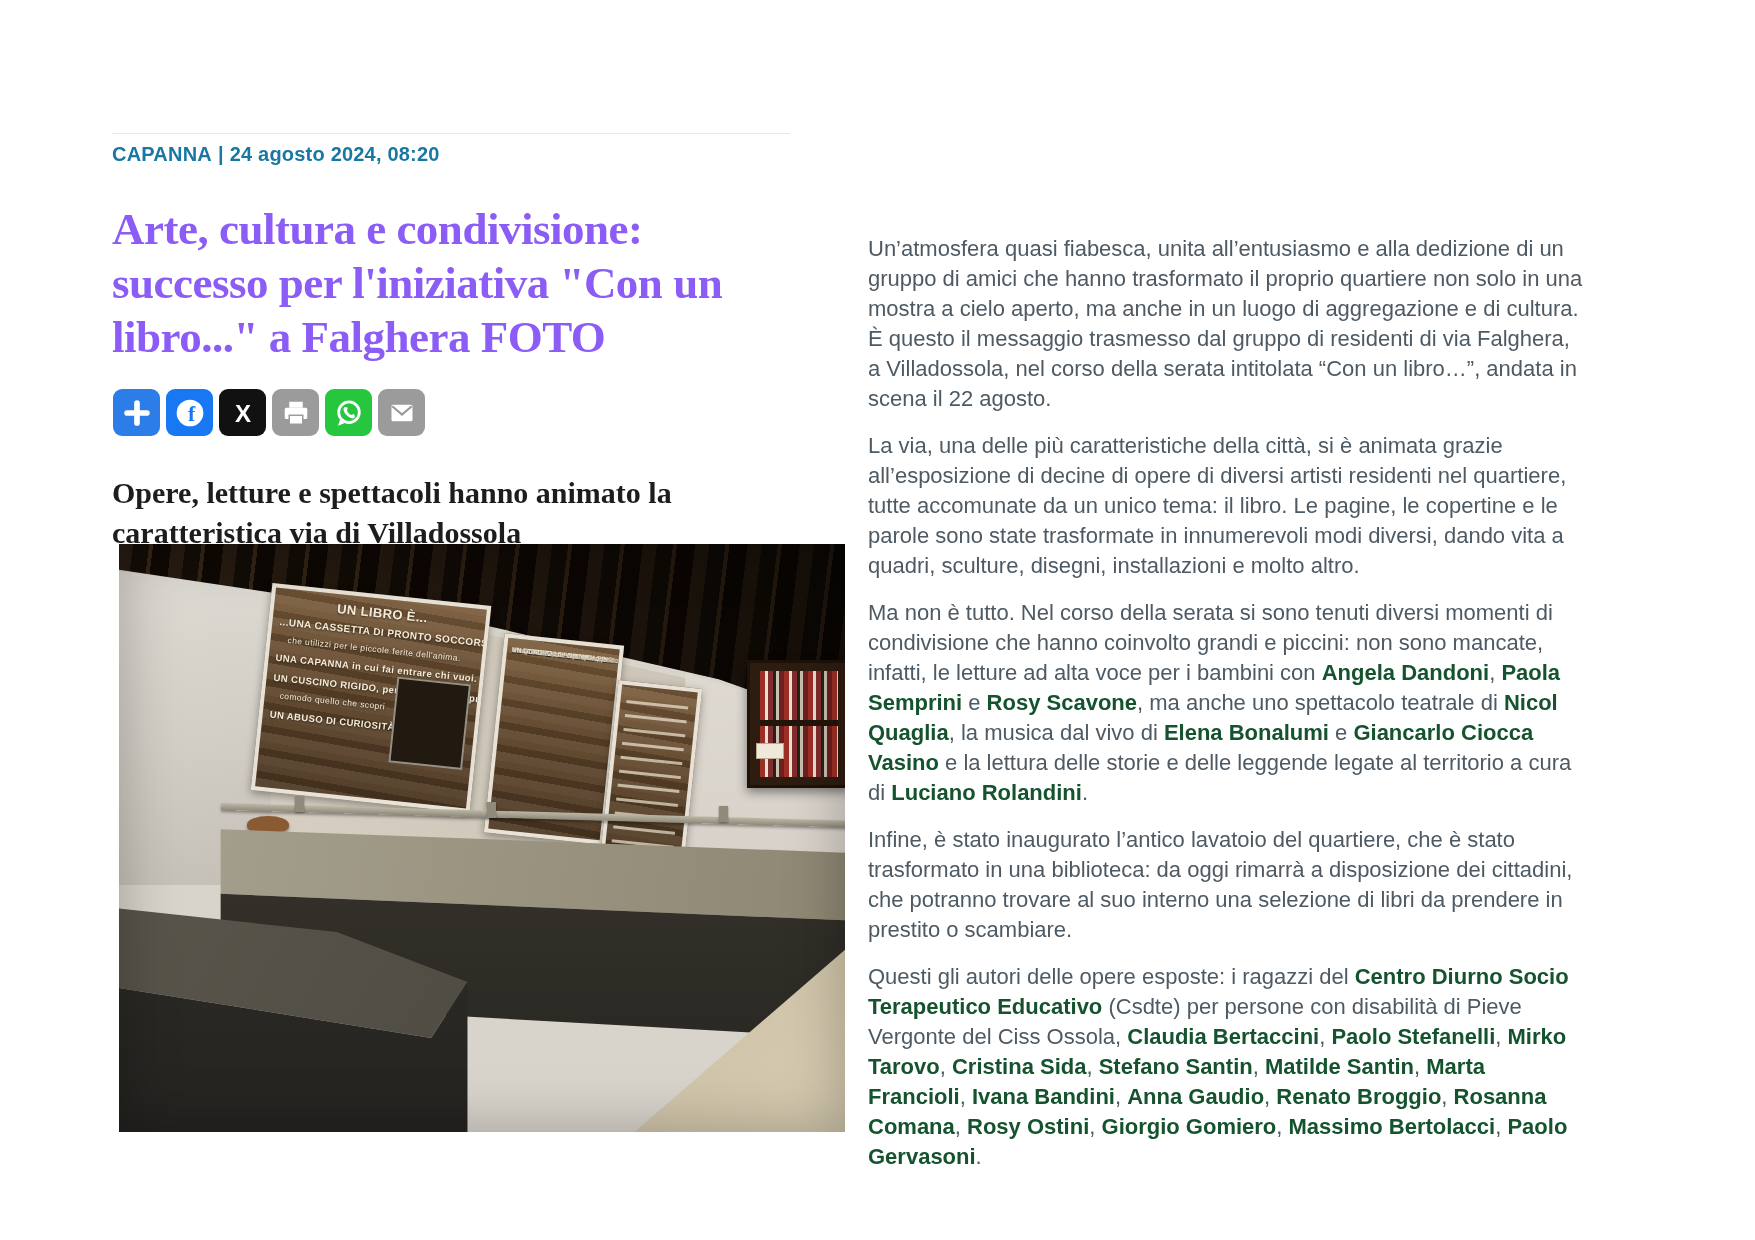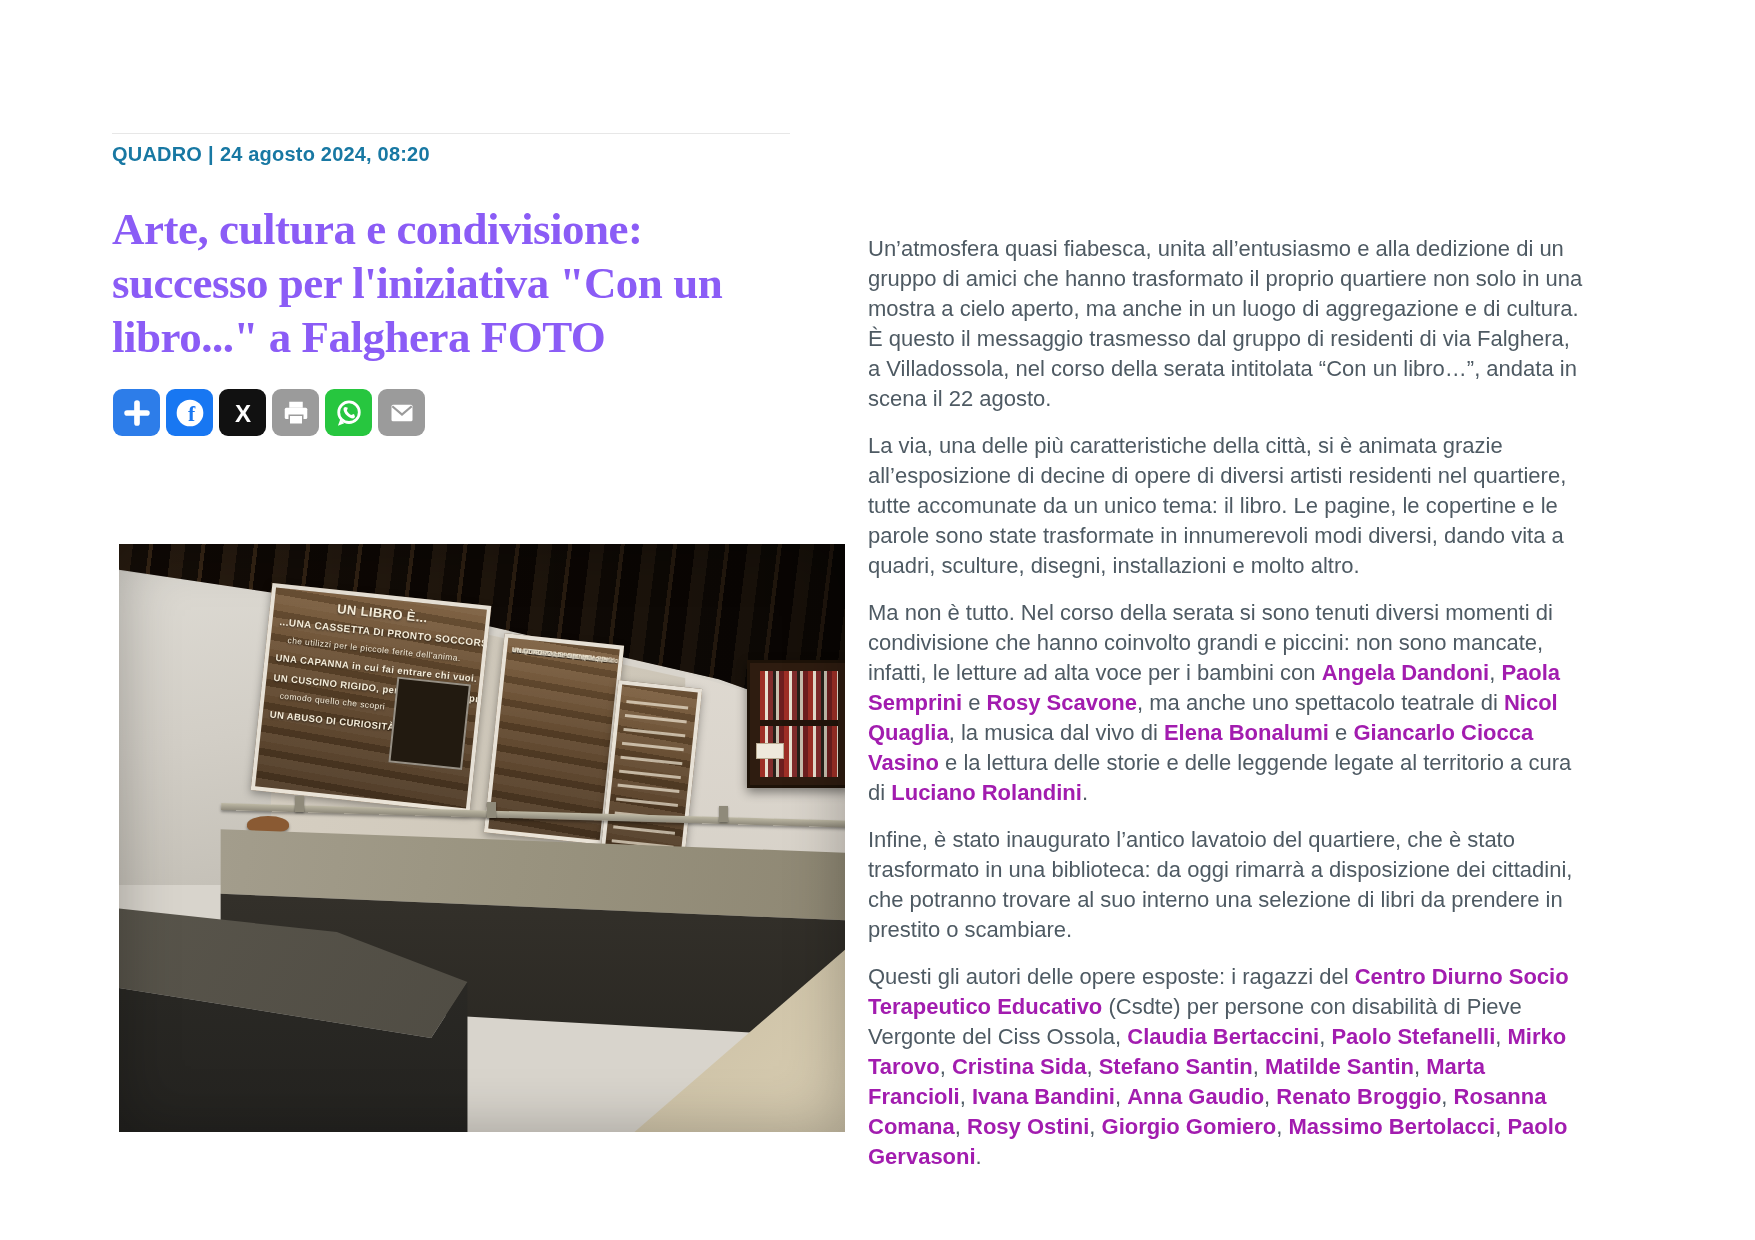--- a/index.html
+++ b/index.html
@@ -25,21 +25,21 @@
   .sb-wa{background:#27c63f;}
   .sb-mail{background:#9b9b9b;}
   .subtitle{position:absolute;left:112px;top:448px;width:690px;
             font-family:"Liberation Serif",serif;font-weight:bold;color:#1d1d1d;
             font-size:30px;line-height:40px;}
 
   
   .right-col{position:absolute;left:868px;top:234px;width:720px;
              font-size:22px;line-height:30px;color:#4e5a63;}
   .right-col p{margin:0 0 17px 0;}
-  .right-col b{color:#a21caf;}
+  .right-col b{color:#14532d;}
 
   
   .photo{position:absolute;left:119px;top:544px;width:726px;height:588px;overflow:hidden;
          background:#d8d4cc;cursor:pointer;}
   .photo *{position:absolute;}
   .ph-wall-mid{left:0;top:0;width:100%;height:100%;
        background:linear-gradient(100deg,#d9d2c6 0%,#cfc8ba 60%,#c5bdae 100%);
        clip-path:polygon(20% 7%,86% 25%,86% 64%,20% 58%);}
   .ph-wall-right{left:0;top:0;width:100%;height:100%;background:linear-gradient(180deg,#e2ddd5,#cfc9bf);
        clip-path:polygon(78% 22%,100% 30%,100% 64%,78% 64%);}
@@ -106,21 +106,21 @@
        background:linear-gradient(135deg,#a99c80,#d8cdb2);
        clip-path:polygon(71% 100%,100% 69%,100% 100%);}
   .ph-vignette{left:0;top:0;width:100%;height:100%;box-shadow:inset 0 0 60px rgba(0,0,0,.28);}
 </style>
 </head>
 <body>
 
 <div class="page">
 
   <div class="cat-line">
-    <a href="#">QUADRO</a><span class="cat-sep">|</span><span>24 agosto 2024, 08:20</span>
+    <a href="#">CAPANNA</a><span class="cat-sep">|</span><span>24 agosto 2024, 08:20</span>
   </div>
 
   <h1 class="title">Arte, cultura e condivisione: successo per l'iniziativa "Con un libro..." a Falghera FOTO</h1>
 
   <div class="share-row">
     <button class="share-btn sb-share">
       <span>
         <svg width="34" height="34" viewBox="0 0 48 48">
             <path d="M24 10v28M10 24h28" stroke="#fff" stroke-width="8" stroke-linecap="round"></path>
           </svg>
@@ -162,20 +162,21 @@
     <button class="share-btn sb-mail">
       <span>
         <svg width="36" height="36" viewBox="0 0 48 48">
           <rect x="10" y="13" width="28" height="22" rx="2" fill="#ffffff"></rect>
           <path d="M11 15l13 11 13-11" fill="none" stroke="#9b9b9b" stroke-width="3"></path>
         </svg>
       </span>
     </button>
   </div>
 
+  <h2 class="subtitle">Opere, letture e spettacoli hanno animato la caratteristica via di Villadossola</h2>
 
   <div class="photo">
     <div class="ph-wall-mid"></div>
     <div class="ph-wall-right"></div>
     <div class="ph-wall-left"></div>
     <div class="ph-ceiling"></div>
     <div class="ph-ceiling-shade"></div>
 
     <div class="ph-panel ph-panel1">
       <div class="grain"></div>

